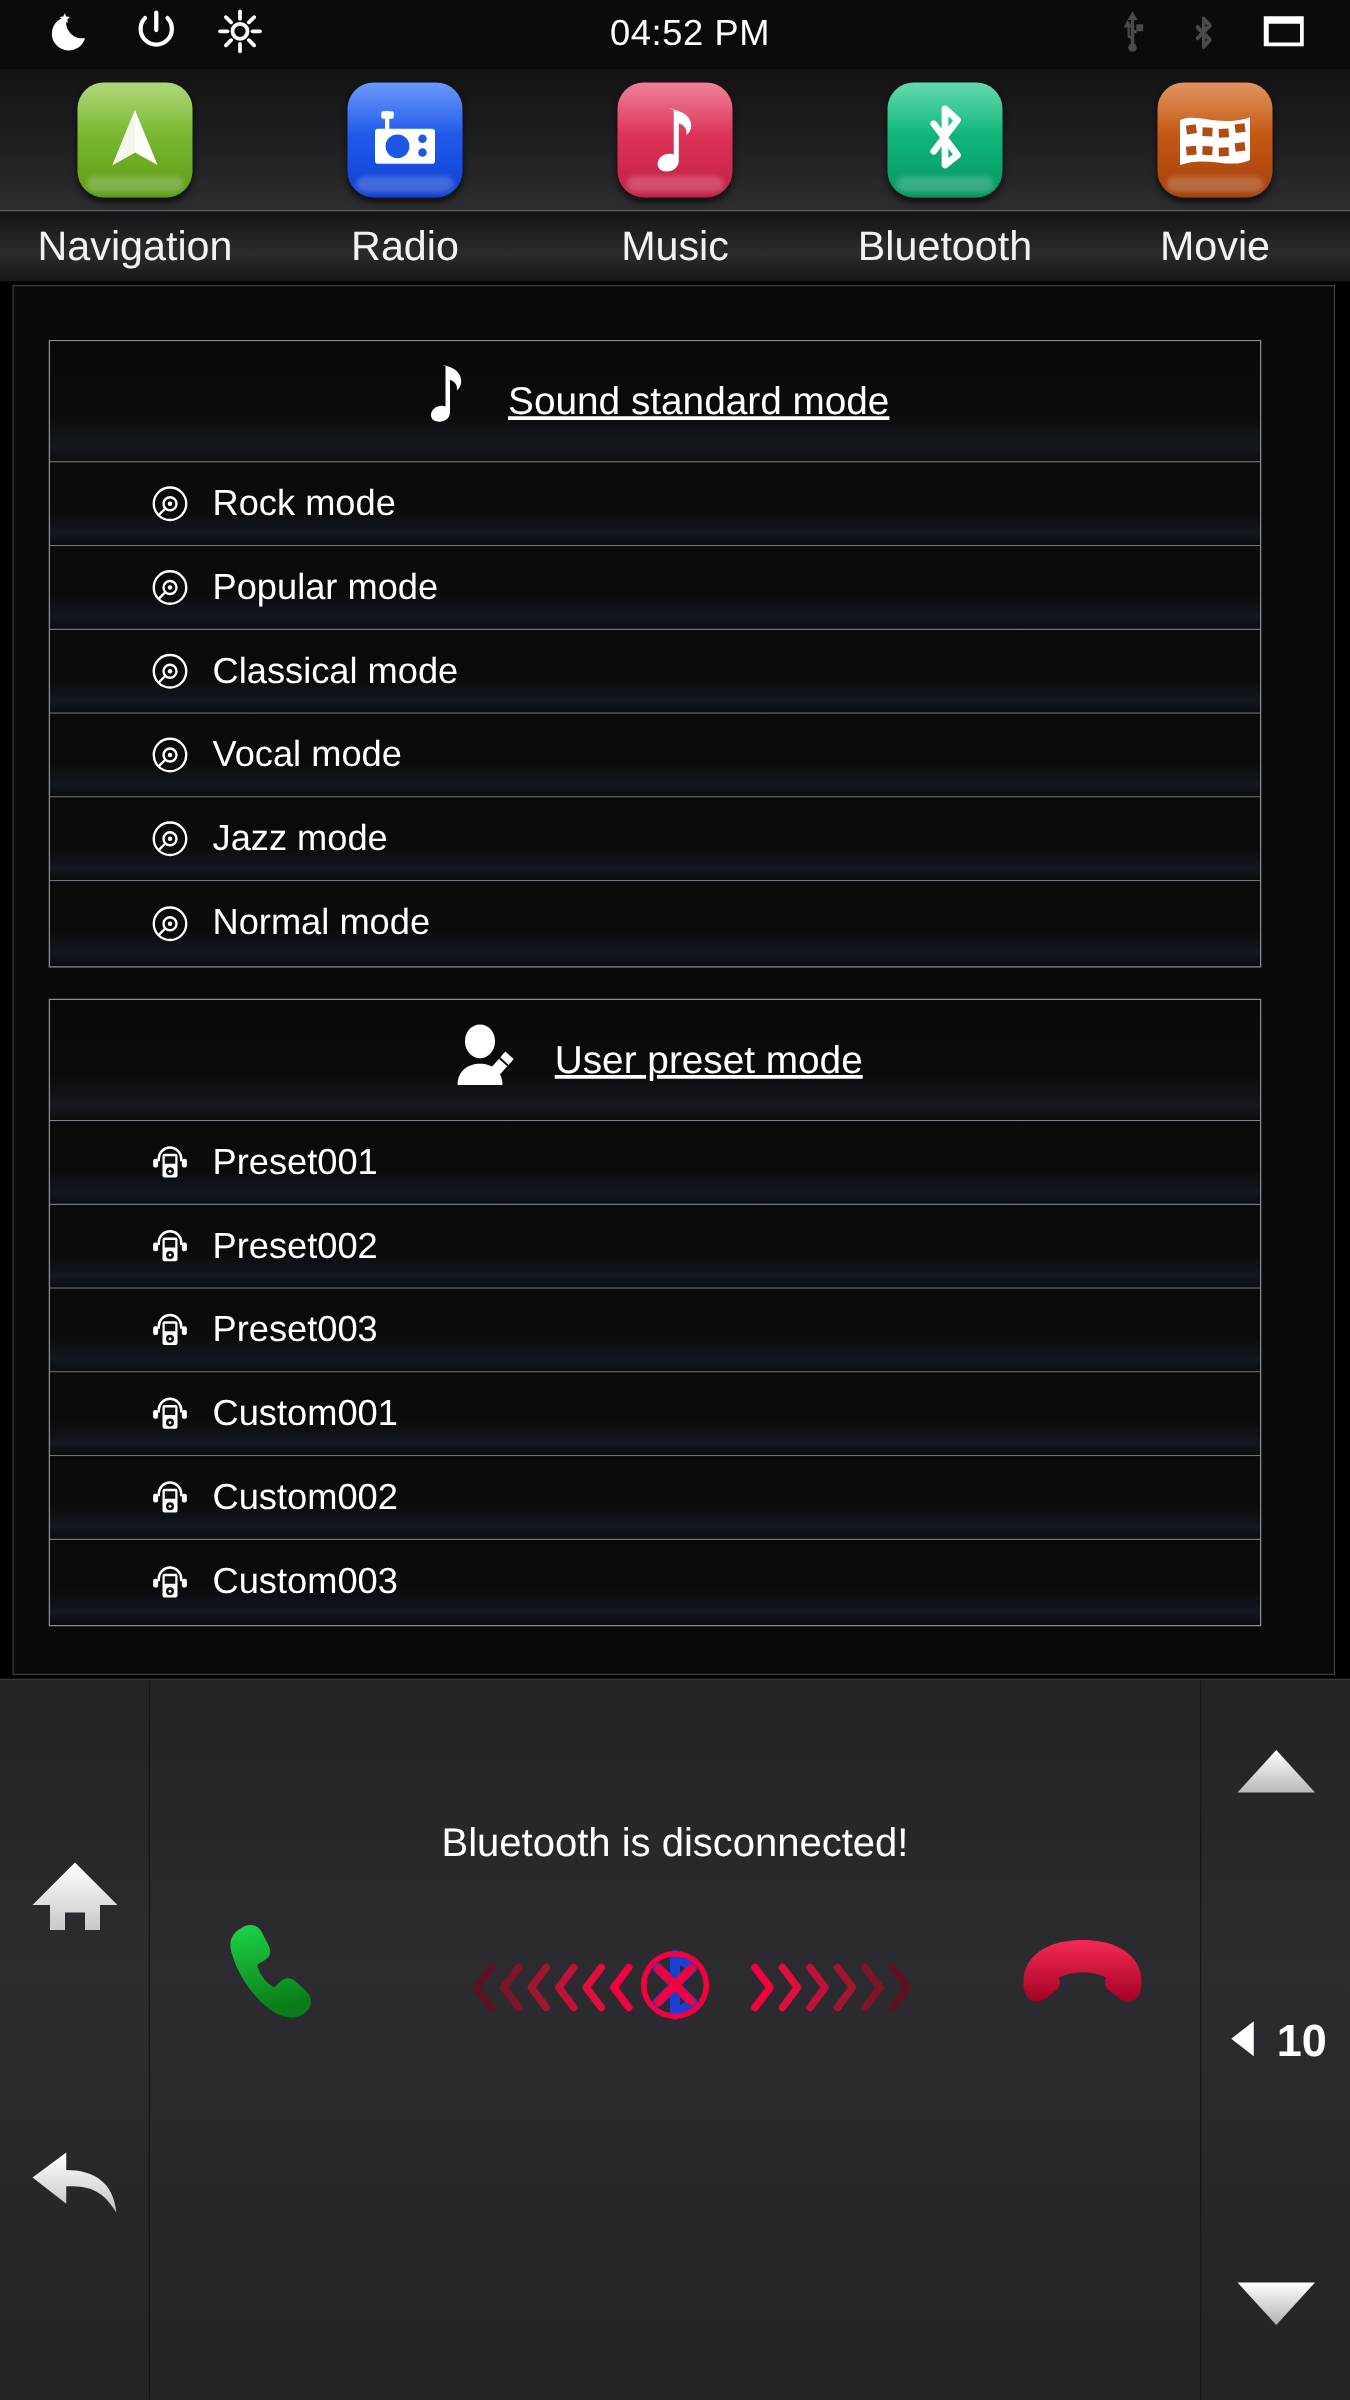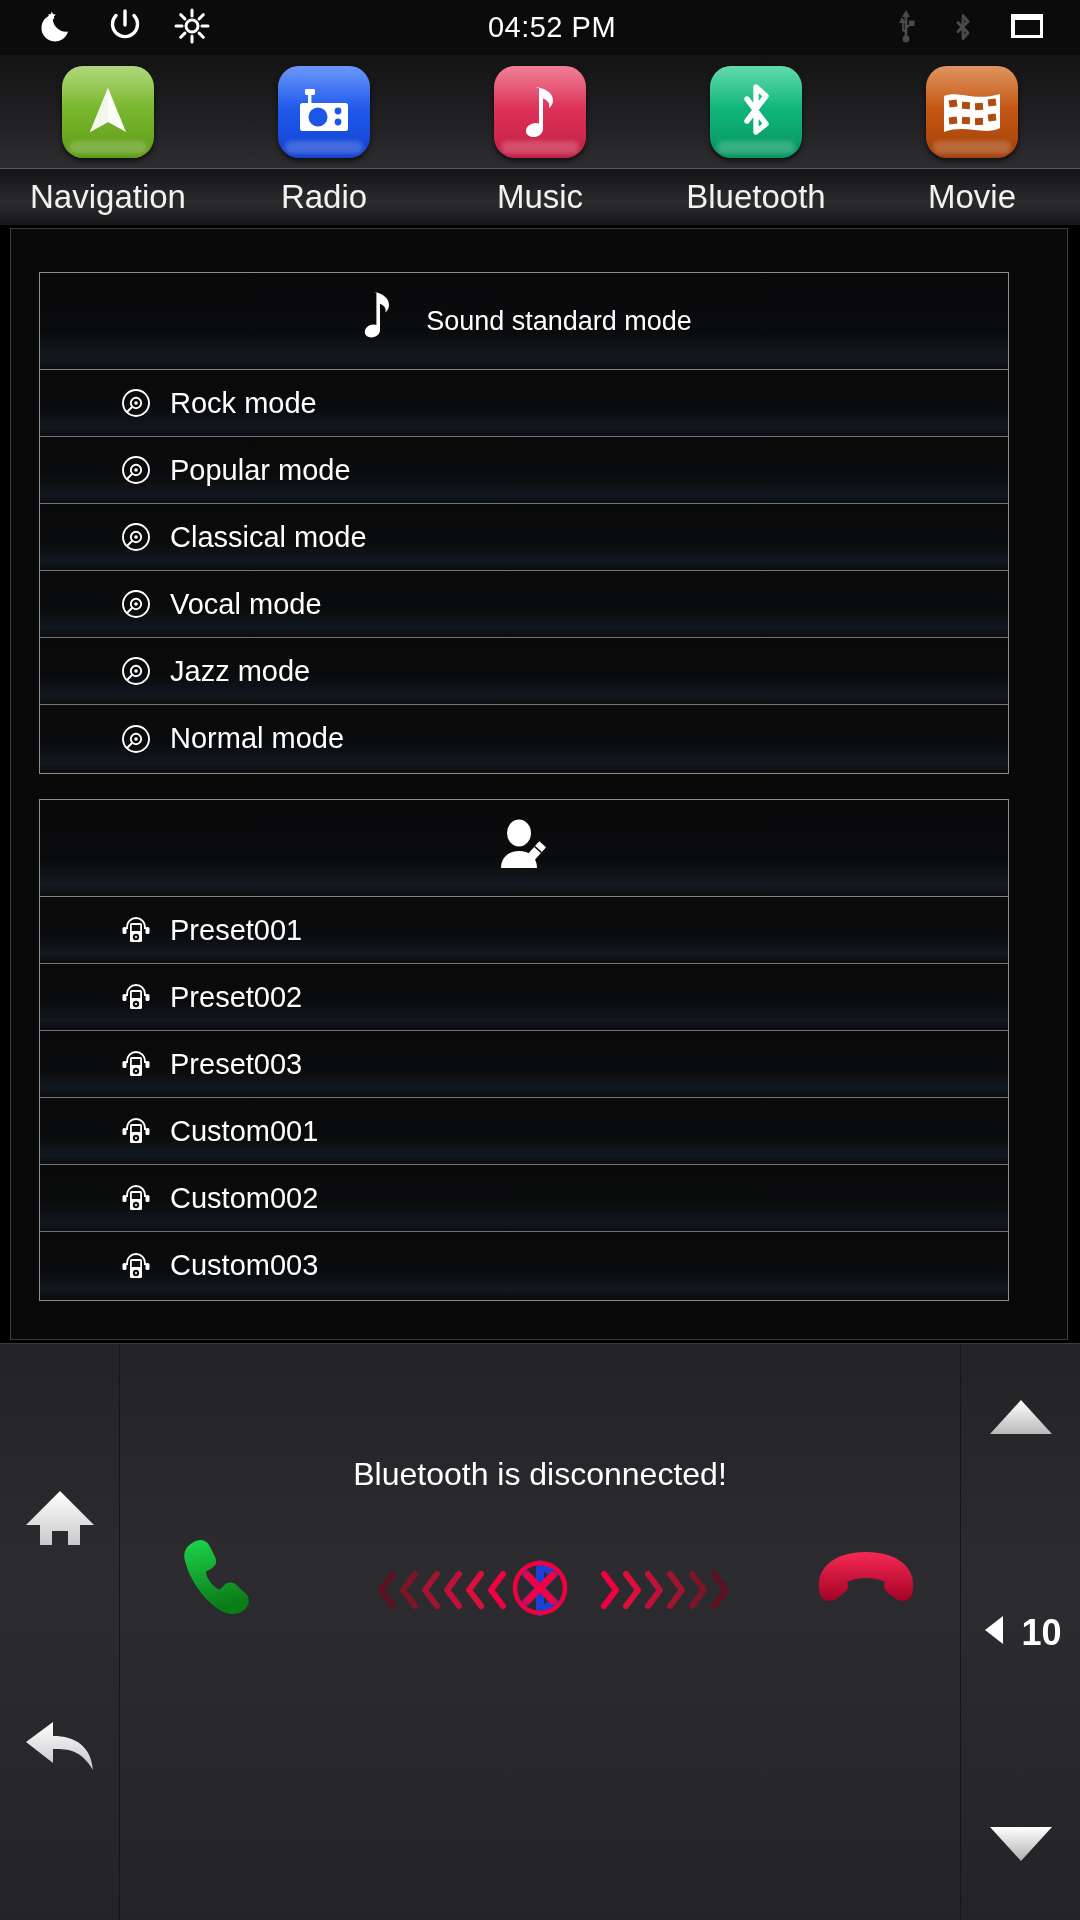--- a/index.html
+++ b/index.html
@@ -83,21 +83,21 @@
   }
   .panel-a{top:43px;height:502px;}
   .panel-b{top:570px;height:502px;}
 
   .panel-head{
     position:relative;height:96px;
     display:flex;align-items:center;justify-content:center;gap:24px;
     border-bottom:1px solid #7f858c;
     background:linear-gradient(180deg,#09090a 0%,#0a0b0d 62%,#14191f 88%,#0c0d0f 100%);
   }
-  .panel-head .htxt{font-size:27px;color:#fff;}
+  .panel-head .htxt{font-size:31px;color:#fff;text-decoration:underline;}
 
   .row{
     position:relative;height:67px;
     display:flex;align-items:center;
     border-bottom:1px solid #6f757c;
     padding-left:80px;
     background:linear-gradient(180deg,#0a0a0b 0%,#0a0b0c 58%,#121820 86%,#0b0c0e 100%);
     box-sizing:border-box;
   }
   .row:last-child{border-bottom:none;}
@@ -115,21 +115,21 @@
     display:flex;flex-direction:column;align-items:center;justify-content:space-around;
     border-right:1px solid #151517;
     padding:60px 0;box-sizing:border-box;
   }
   .btm-right{
     position:absolute;right:0;top:0;width:120px;height:577px;
     display:flex;flex-direction:column;align-items:center;justify-content:space-between;
     border-left:1px solid #151517;
     padding:52px 0;box-sizing:border-box;
   }
-  .vol-mid{display:flex;align-items:flex-start;justify-content:center;gap:12px;}
+  .vol-mid{display:flex;align-items:flex-end;justify-content:center;gap:12px;}
   .vol-num{font-size:36px;font-weight:bold;color:#fff;}
   .btm-center{
     position:absolute;left:120px;right:120px;top:0;height:577px;margin-top:48px;
   }
   .bt-msg{
     position:absolute;left:0;right:0;top:64px;text-align:center;
     font-size:32px;color:#fff;
   }
   .call-green{position:absolute;left:40px;top:132px;}
   .call-red{position:absolute;right:36px;top:140px;}
@@ -360,20 +360,21 @@
             <ellipse cx="26" cy="19" rx="12" ry="13.5" fill="#fff"></ellipse>
             <path d="M8 54c0-11 8-17 18-17s18 6 18 17z" fill="#fff"></path>
             <g transform="rotate(42 38 44)">
               <rect x="33" y="28" width="9" height="22" fill="#fff"></rect>
               <rect x="33" y="26" width="9" height="4" fill="#fff"></rect>
               <path d="M33 50h9l-4.5 8z" fill="#fff"></path>
               <line x1="33" y1="33" x2="42" y2="33" stroke="#0a0a0b" stroke-width="1.6"></line>
             </g>
           </svg>
         </span>
+        <span class="htxt">User preset mode</span>
       </div>
 
       <div class="row">
         <span class="row-ico">
           <svg width="32" height="32" viewBox="0 0 32 32">
               <path d="M7 15v-2a9 9 0 0 1 18 0v2" fill="none" stroke="#fff" stroke-width="2"></path>
               <rect x="2.5" y="13" width="4" height="7" rx="1.6" fill="#fff"></rect>
               <rect x="25.5" y="13" width="4" height="7" rx="1.6" fill="#fff"></rect>
               <rect x="10" y="9" width="12" height="19" rx="1.6" fill="#fff"></rect>
               <rect x="11.8" y="11" width="8.4" height="6" fill="#111"></rect>

